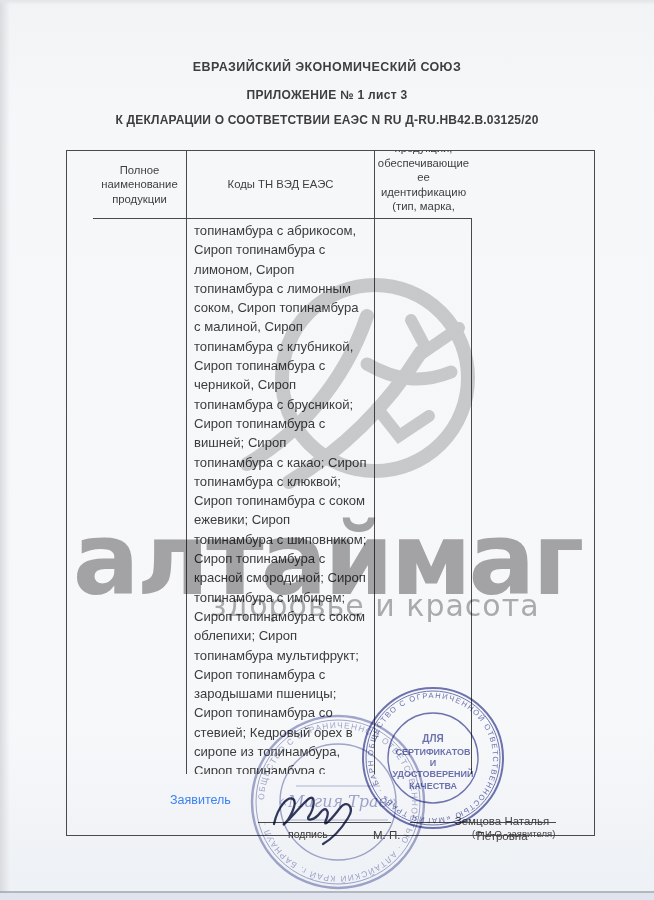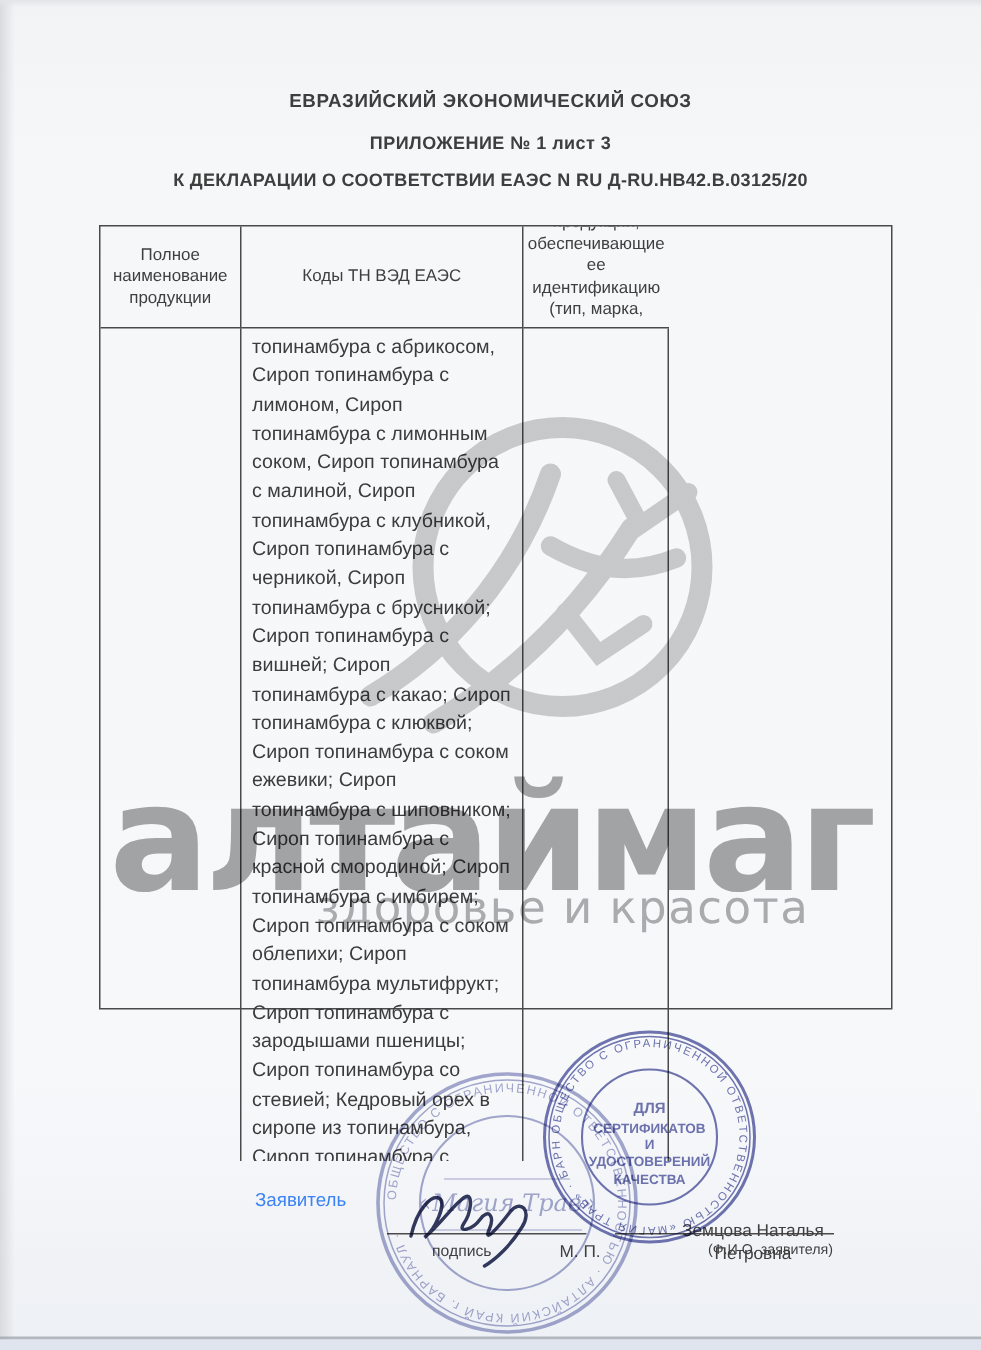--- a/index.html
+++ b/index.html
@@ -16,22 +16,22 @@
   .scan-bottom-line{position:absolute;left:0;right:0;top:891px;height:2px;background:#9aa0a8;opacity:.7;}
   .scan-bottom-strip{position:absolute;left:0;right:0;top:893px;height:7px;background:#dfe4ee;}
 
   
   .hdr{position:absolute;left:0;width:100%;text-align:center;font-weight:bold;color:#3e3e3e;}
   .hdr1{top:60px;font-size:12.5px;letter-spacing:.4px;}
   .hdr2{top:88px;font-size:12px;letter-spacing:.3px;text-align:center;}
   .hdr3{top:113px;font-size:12px;letter-spacing:.2px;}
 
   
-  .tbl{position:absolute;left:66px;top:150px;width:529px;height:523px;
-    border:1px solid #4a4a4a;box-sizing:border-box;}
+  .tbl{position:absolute;left:66px;top:150px;width:529px;height:686px;
+    border:1px solid #4a4a4a;box-sizing:border-box;padding-left:26px;}
   .row{display:grid;grid-template-columns:94px 188px 97px 150px;}
   .row.head{height:68px;}
   .row.body{height:555px;}
   .cell{border-right:1px solid #4a4a4a;box-sizing:border-box;overflow:hidden;}
   .cell:last-child{border-right:none;}
   .head .cell{border-bottom:1px solid #4a4a4a;display:flex;align-items:center;justify-content:center;
     text-align:center;font-size:11.3px;line-height:14.5px;padding:3px 4px;color:#3f3f3f;}
   .body .cell{padding:2px 6px 0 7px;}
   .details{font-size:13.1px;line-height:19.3px;color:#3c3c3c;}
   .details p{margin:0;}

